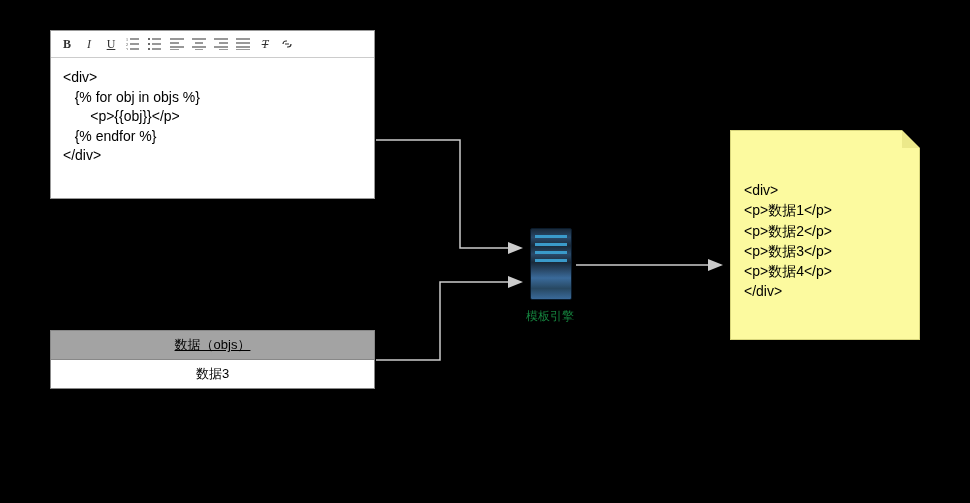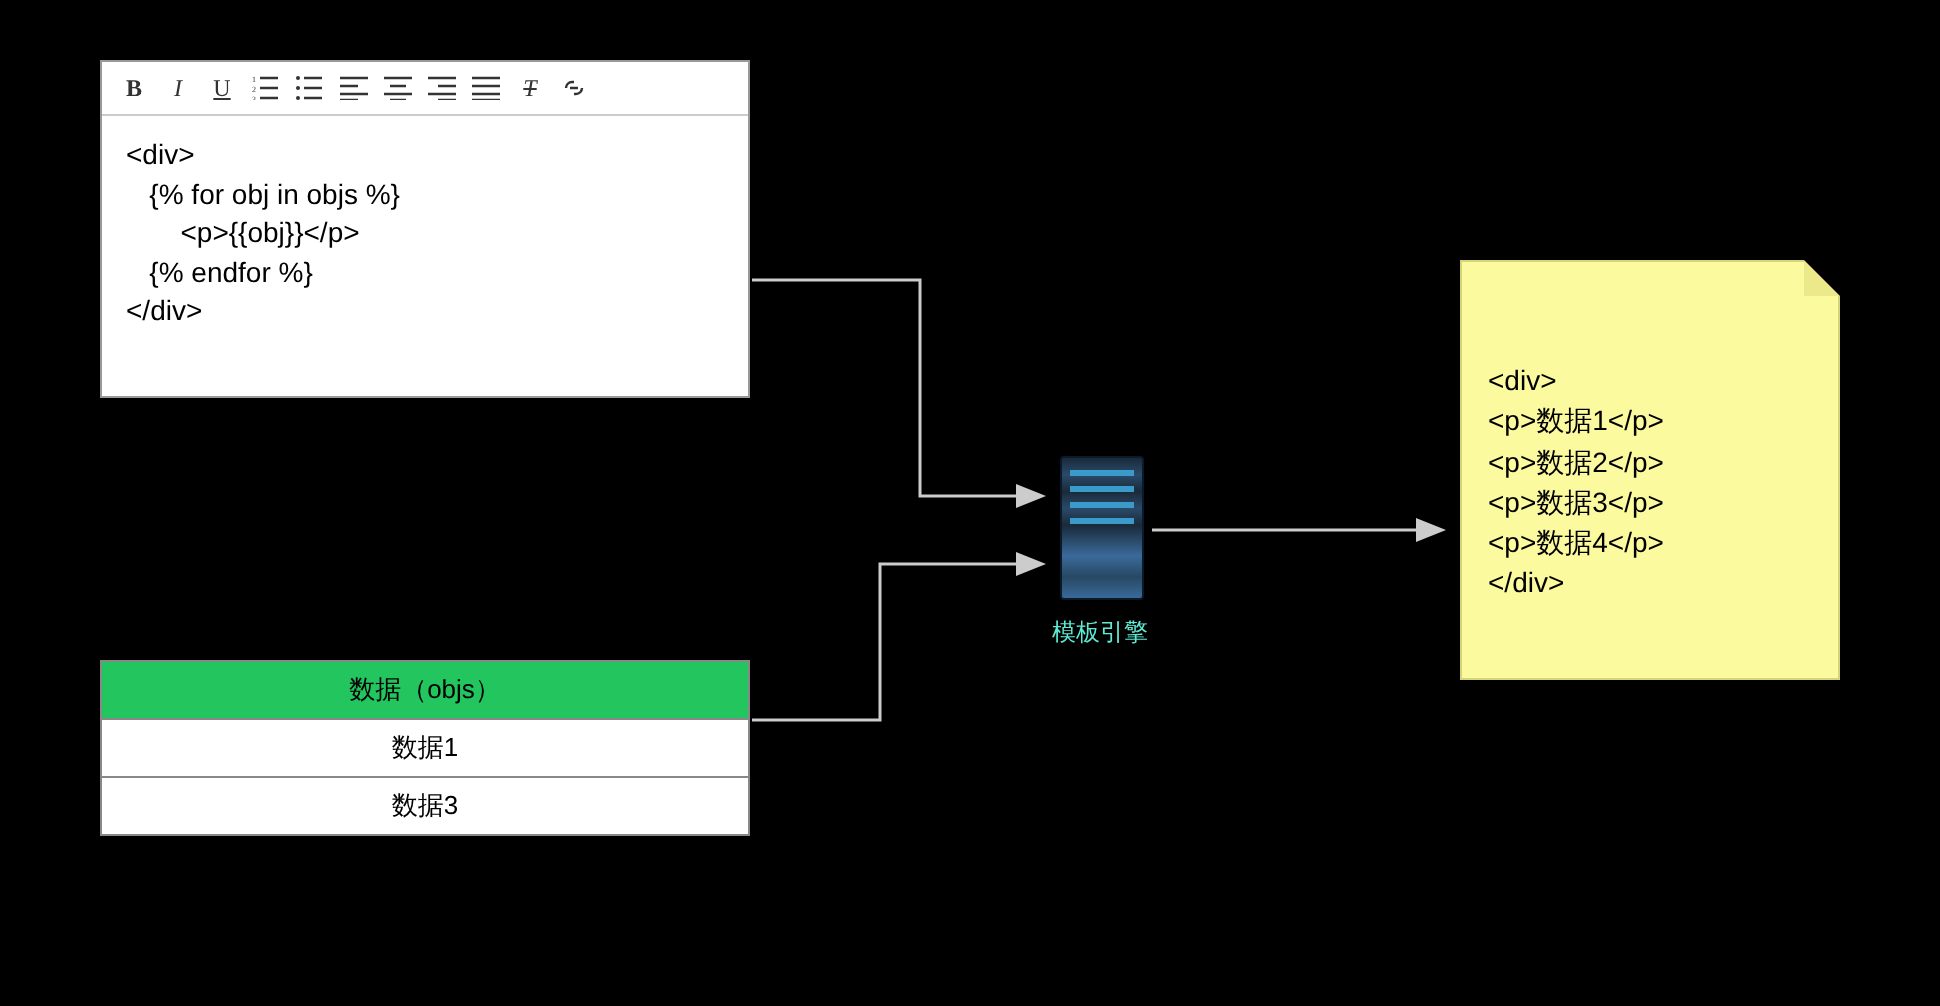--- a/index.html
+++ b/index.html
@@ -56,21 +56,22 @@
     background: #fff;
   }
   .data-table th, .data-table td {
     border: 1px solid #888;
     text-align: center;
     padding: 5px 0;
     font-weight: normal;
     font-size: 13px;
   }
   .data-table th {
-    background: #22c55e;
+    background: #a3a3a3;
+    text-decoration: underline;
   }
   .server {
     position: absolute;
     left: 530px;
     top: 228px;
     width: 42px;
     height: 72px;
     background: linear-gradient(180deg, #1a2a3a 0%, #2a4a6a 12%, #1a2a3a 24%, #2a4a6a 36%, #1a2a3a 48%, #3a6a9a 70%, #274862 85%, #3a6a9a 100%);
     border-radius: 2px;
     border: 1px solid #0a1a2a;
@@ -82,21 +83,21 @@
     background: #3a9aca;
     box-shadow: 0 8px 0 #3a9aca, 0 16px 0 #3a9aca, 0 24px 0 #3a9aca;
   }
   .server-label {
     position: absolute;
     left: 505px;
     top: 308px;
     width: 90px;
     text-align: center;
     font-size: 12px;
-    color: #5eead4;
+    color: #15803d;
   }
   .output-note {
     position: absolute;
     left: 730px;
     top: 130px;
     width: 190px;
     height: 210px;
     background: #fcfa9f;
     box-shadow: 0 0 0 1px #d6d47a inset;
   }
@@ -177,23 +178,20 @@
    {% for obj in objs %}
        &lt;p&gt;{{obj}}&lt;/p&gt;
    {% endfor %}
 &lt;/div&gt;</div>
 </div>
 
 <table class="data-table">
   <tbody>
       <tr>
         <th>数据（objs）</th>
-      </tr>
-  <tr>
-        <td>数据1</td>
       </tr>
   <tr>
         <td>数据3</td>
       </tr>
 </tbody>
   </table>
 
 <div class="server"></div>
 <div class="server-label">模板引擎</div>
 

